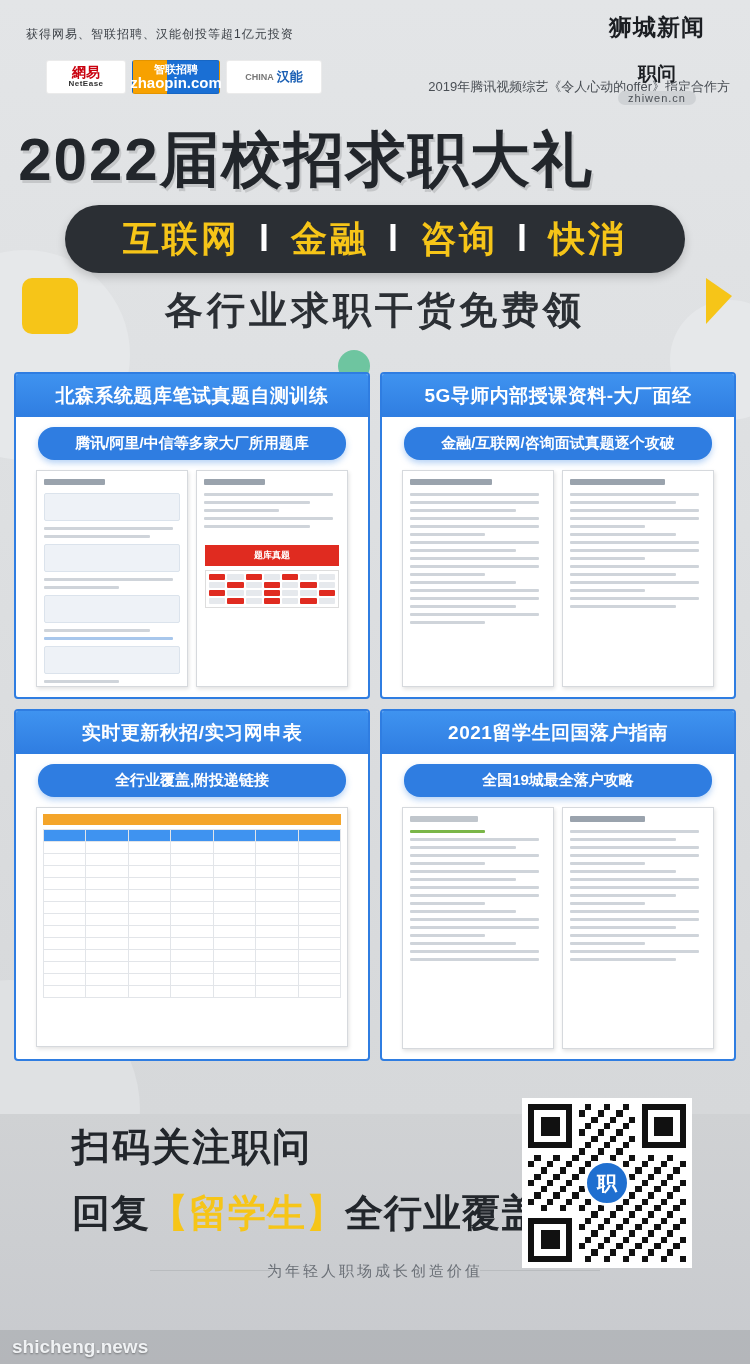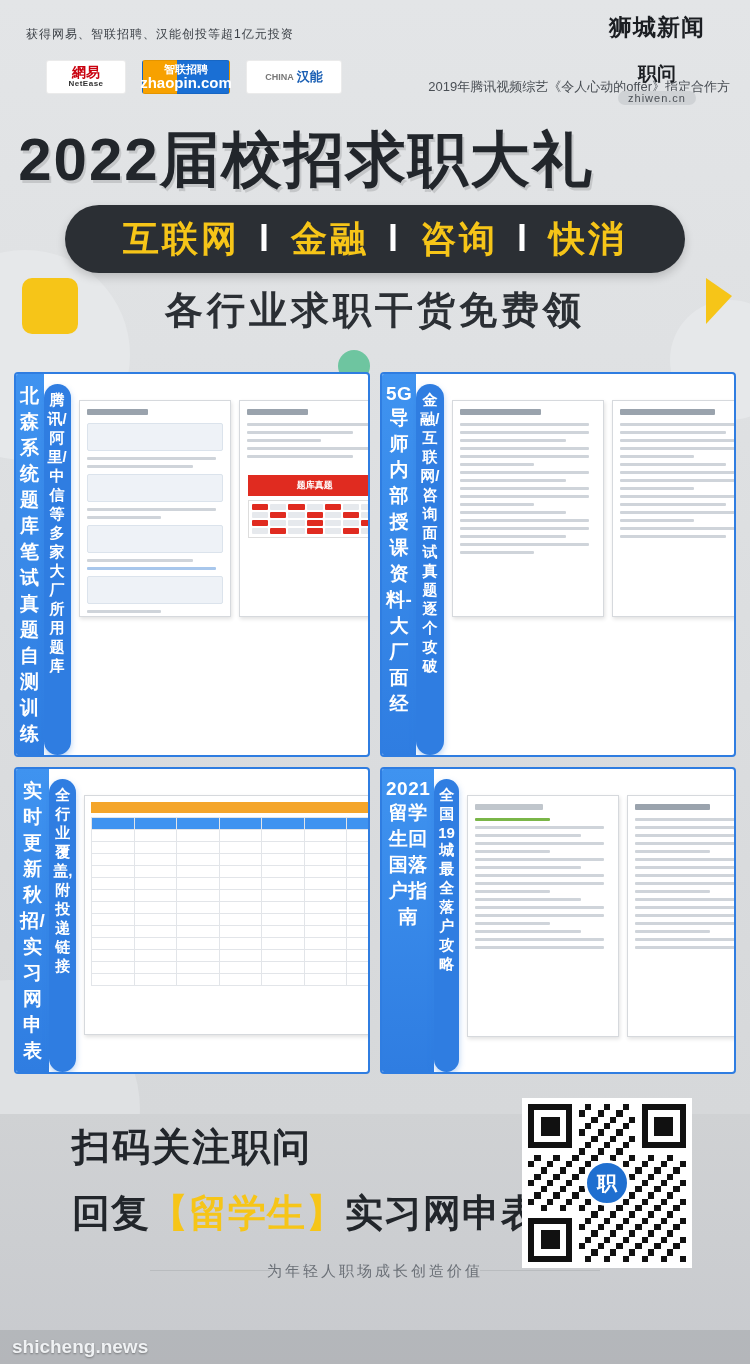--- a/index.html
+++ b/index.html
@@ -20,21 +20,21 @@
   .blob.b1{width:210px;height:210px;left:-80px;top:250px;background:#e6e8ea;}
   .blob.b2{width:120px;height:120px;right:-40px;top:300px;background:#e6e8ea;}
   .blob.b3{width:260px;height:260px;left:-120px;top:980px;background:#dfe1e3;}
 
   
   .topbar{position:absolute;left:0;top:0;width:750px;height:110px;}
   .invest-line{
     position:absolute;left:26px;top:26px;
     font-size:12px;color:#3a3f45;letter-spacing:1px;
   }
-  .logos{position:absolute;left:46px;top:60px;display:flex;gap:16px;align-items:center;}
+  .logos{position:absolute;left:46px;top:60px;display:flex;gap:6px;align-items:center;}
   .logo{
     height:34px;border-radius:3px;display:flex;align-items:center;justify-content:center;
     font-size:11px;font-weight:bold;color:#fff;padding:0 6px;box-sizing:border-box;
     border:1px solid rgba(0,0,0,.08);
   }
   .logo.netease{width:80px;background:#fff;color:#c9000e;flex-direction:column;line-height:1.05;}
   .logo.netease .cn{font-size:14px;font-weight:bold;color:#c9000e;}
   .logo.netease .en{font-size:8px;color:#333;letter-spacing:.5px;}
   .logo.zhaopin{width:88px;background:linear-gradient(90deg,#f7a100 0%,#f7a100 40%,#1a6fd4 40%,#1a6fd4 100%);
       color:#fff;flex-direction:column;line-height:1.1;}
@@ -85,36 +85,36 @@
     position:absolute;left:338px;top:350px;width:32px;height:32px;border-radius:50%;background:#6ec5a0;
   }
 
   
   .grid{
     position:absolute;left:14px;top:372px;width:722px;
     display:grid;grid-template-columns:356px 356px;gap:10px;
   }
   .card{
     background:#fff;border:2px solid #2f7de1;border-radius:4px;overflow:hidden;
-    display:flex;
+    display:flex;flex-direction:column;
   }
   .card-head{
     background:linear-gradient(180deg,#3f93f0 0%,#2f7de1 100%);
     color:#fff;font-size:19px;font-weight:bold;text-align:center;
     padding:9px 4px 8px;letter-spacing:.5px;
   }
   .card-sub{
     margin:10px auto 0;width:300px;background:#2f7de1;color:#fff;border-radius:16px;
     font-size:15px;font-weight:bold;text-align:center;padding:7px 4px;
     box-shadow:0 3px 6px rgba(47,125,225,.35);
   }
   .card-body{flex:1;padding:10px 8px 10px;display:flex;gap:8px;justify-content:center;}
   .doc{
     background:#fff;border:1px solid #d6d9dd;box-shadow:1px 2px 4px rgba(0,0,0,.12);
-    position:relative;overflow:hidden;margin-top:16px;
+    position:relative;overflow:hidden;
   }
   .lines{padding:8px 7px;}
   .ln{height:3px;background:#cfd4da;margin-bottom:5px;border-radius:1px;}
   .ln.sh{width:55%}.ln.md{width:78%}.ln.lg{width:95%}
   .ln.blue{background:#a8c7ec}
   .ln.title{height:6px;width:45%;background:#9aa3ad;margin-bottom:8px}
   .mini-block{height:26px;background:#eef2f7;border:1px solid #dbe3ec;margin:6px 0;border-radius:2px;}
   .redbox{background:#e02b20;color:#fff;font-size:9px;font-weight:bold;text-align:center;padding:4px 2px;}
   .calbox{background:#fff;border:1px solid #ddd;padding:3px;}
   .caldots{display:grid;grid-template-columns:repeat(7,1fr);gap:2px;}
@@ -516,21 +516,21 @@
         </div>
       </div>
     </div>
 
   </div>
 
   <div class="bottom"></div>
 
   <div class="cta1">扫码关注职问</div>
   <div class="cta2">
-    <span>回复</span><span class="hl">【留学生】</span><span>实习网申表</span>
+    <span>回复</span><span class="hl">【留学生】</span><span>全行业覆盖</span>
   </div>
 
   <div class="qr">
     <div class="qrgrid" id="qrgrid">
         <i class="k"></i>
         <i class="k"></i>
         <i class="k"></i>
         <i class="k"></i>
         <i class="k"></i>
         <i class="k"></i>

